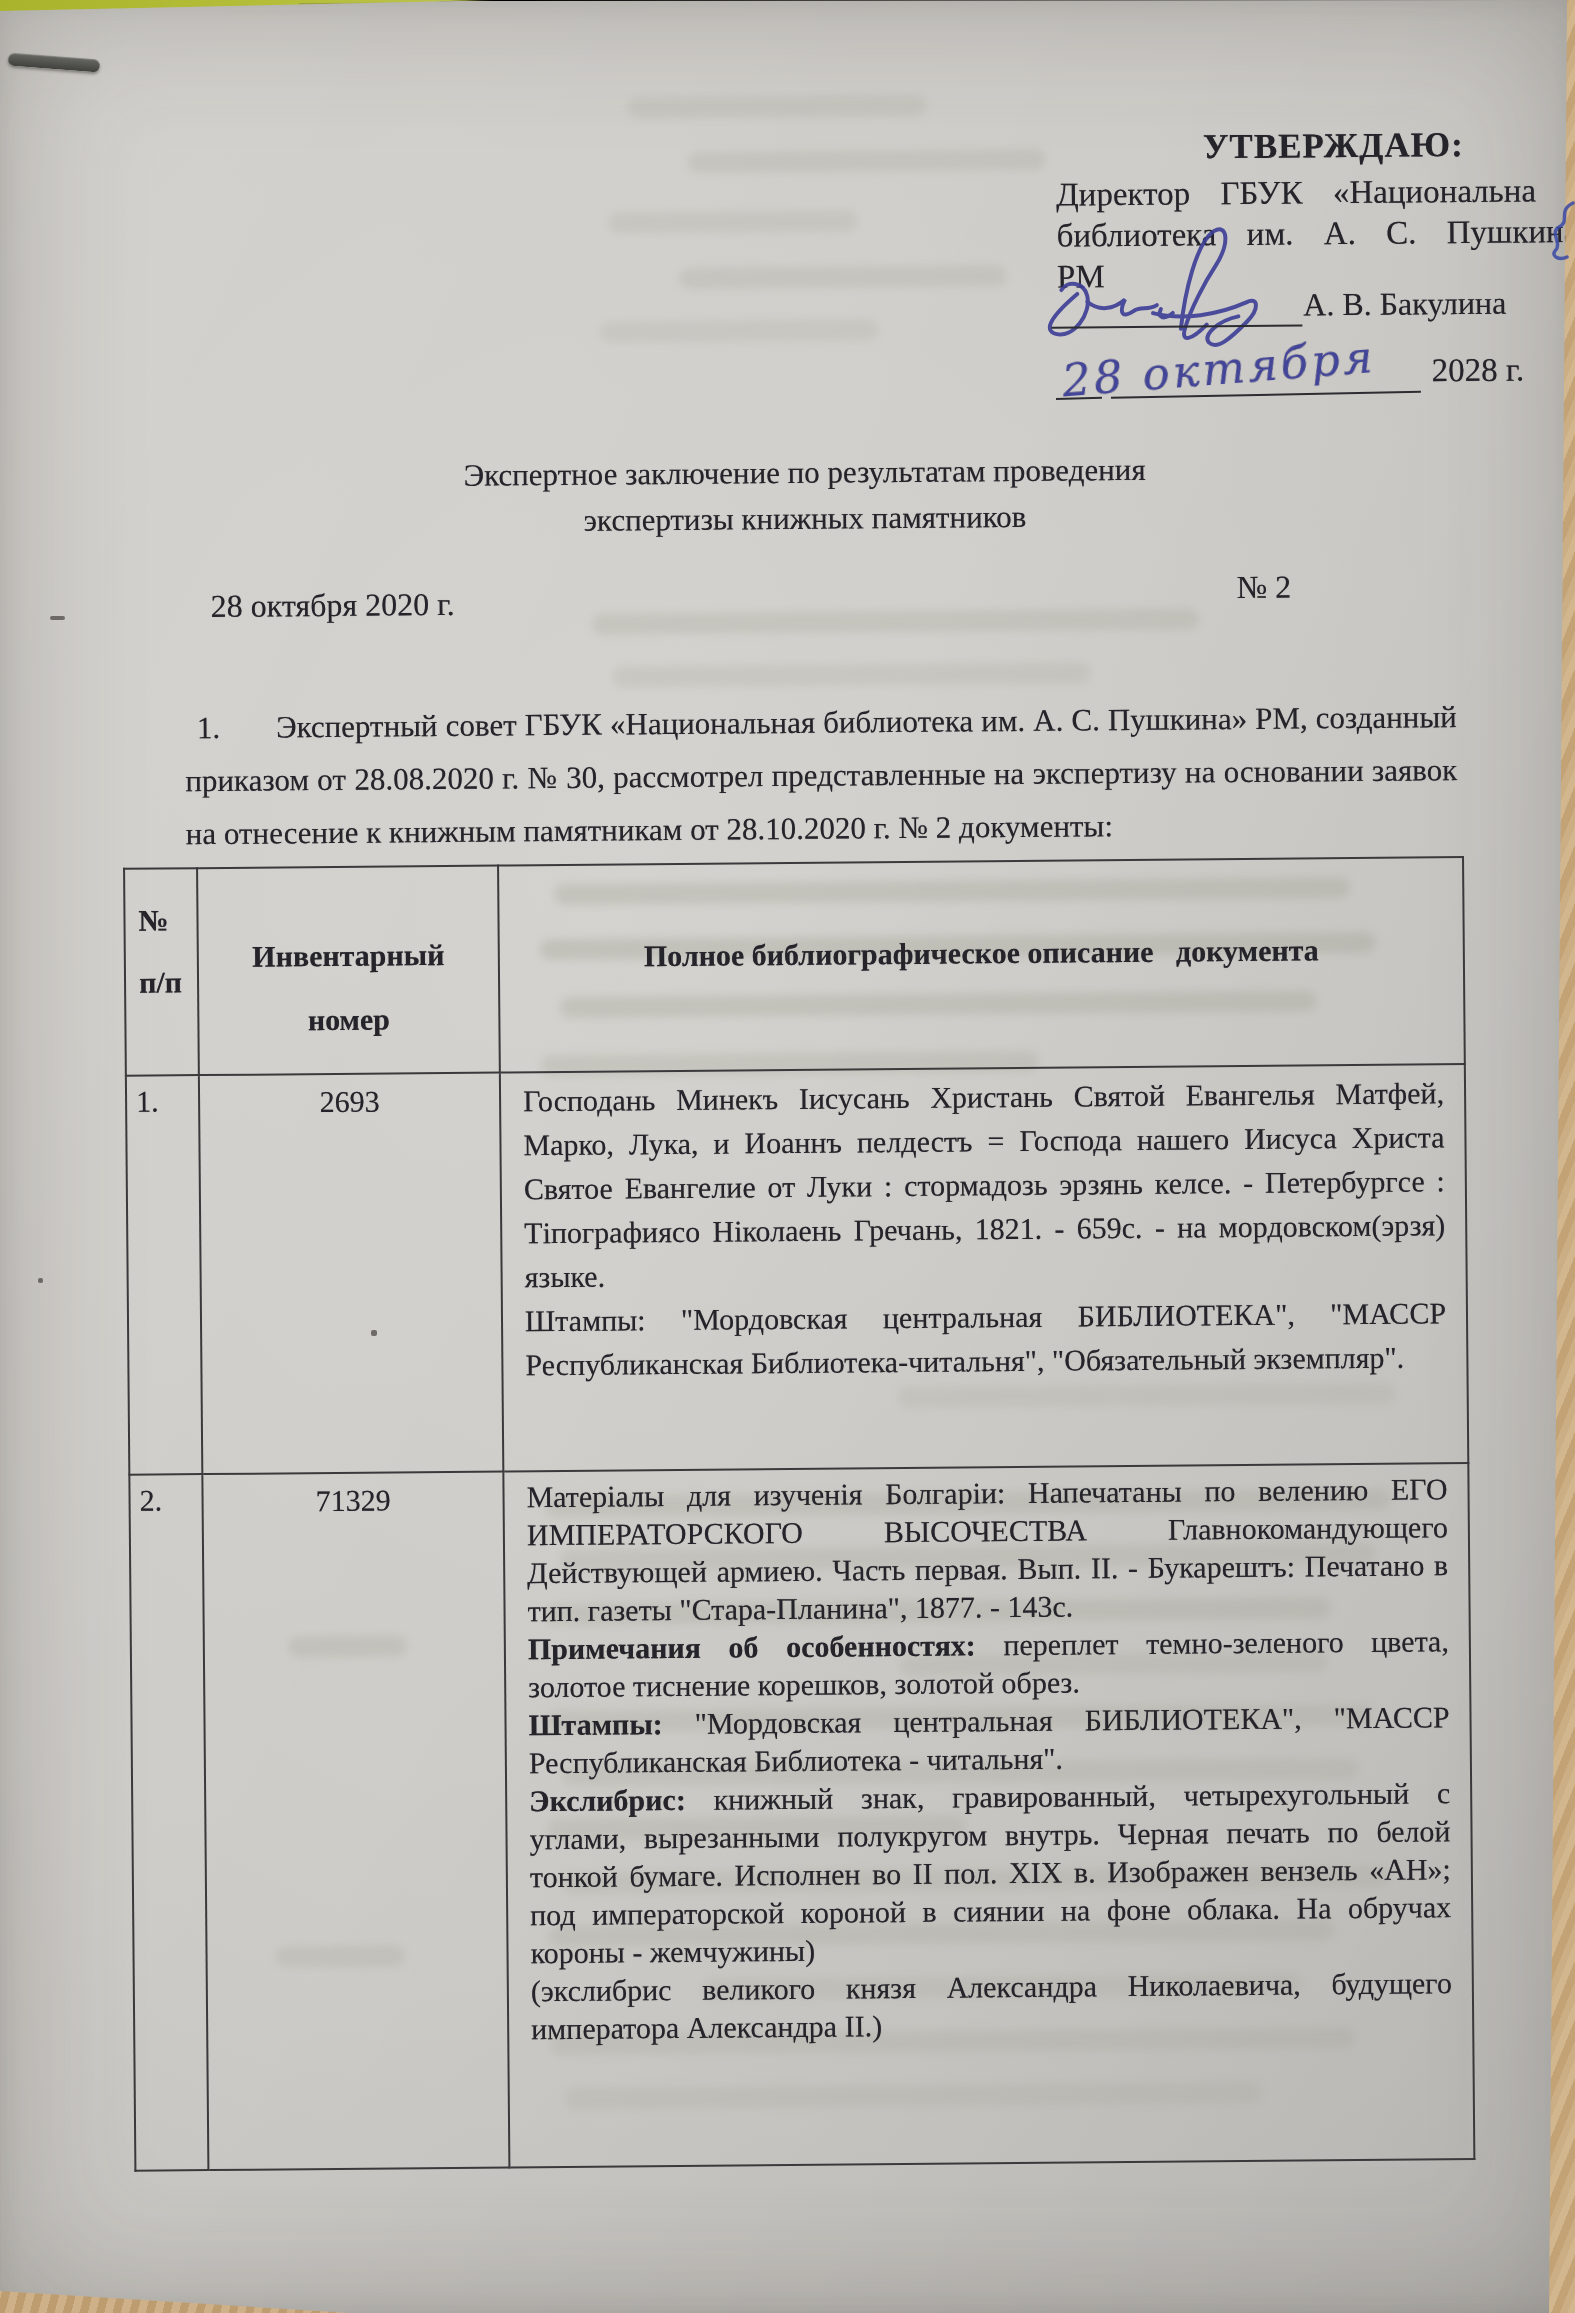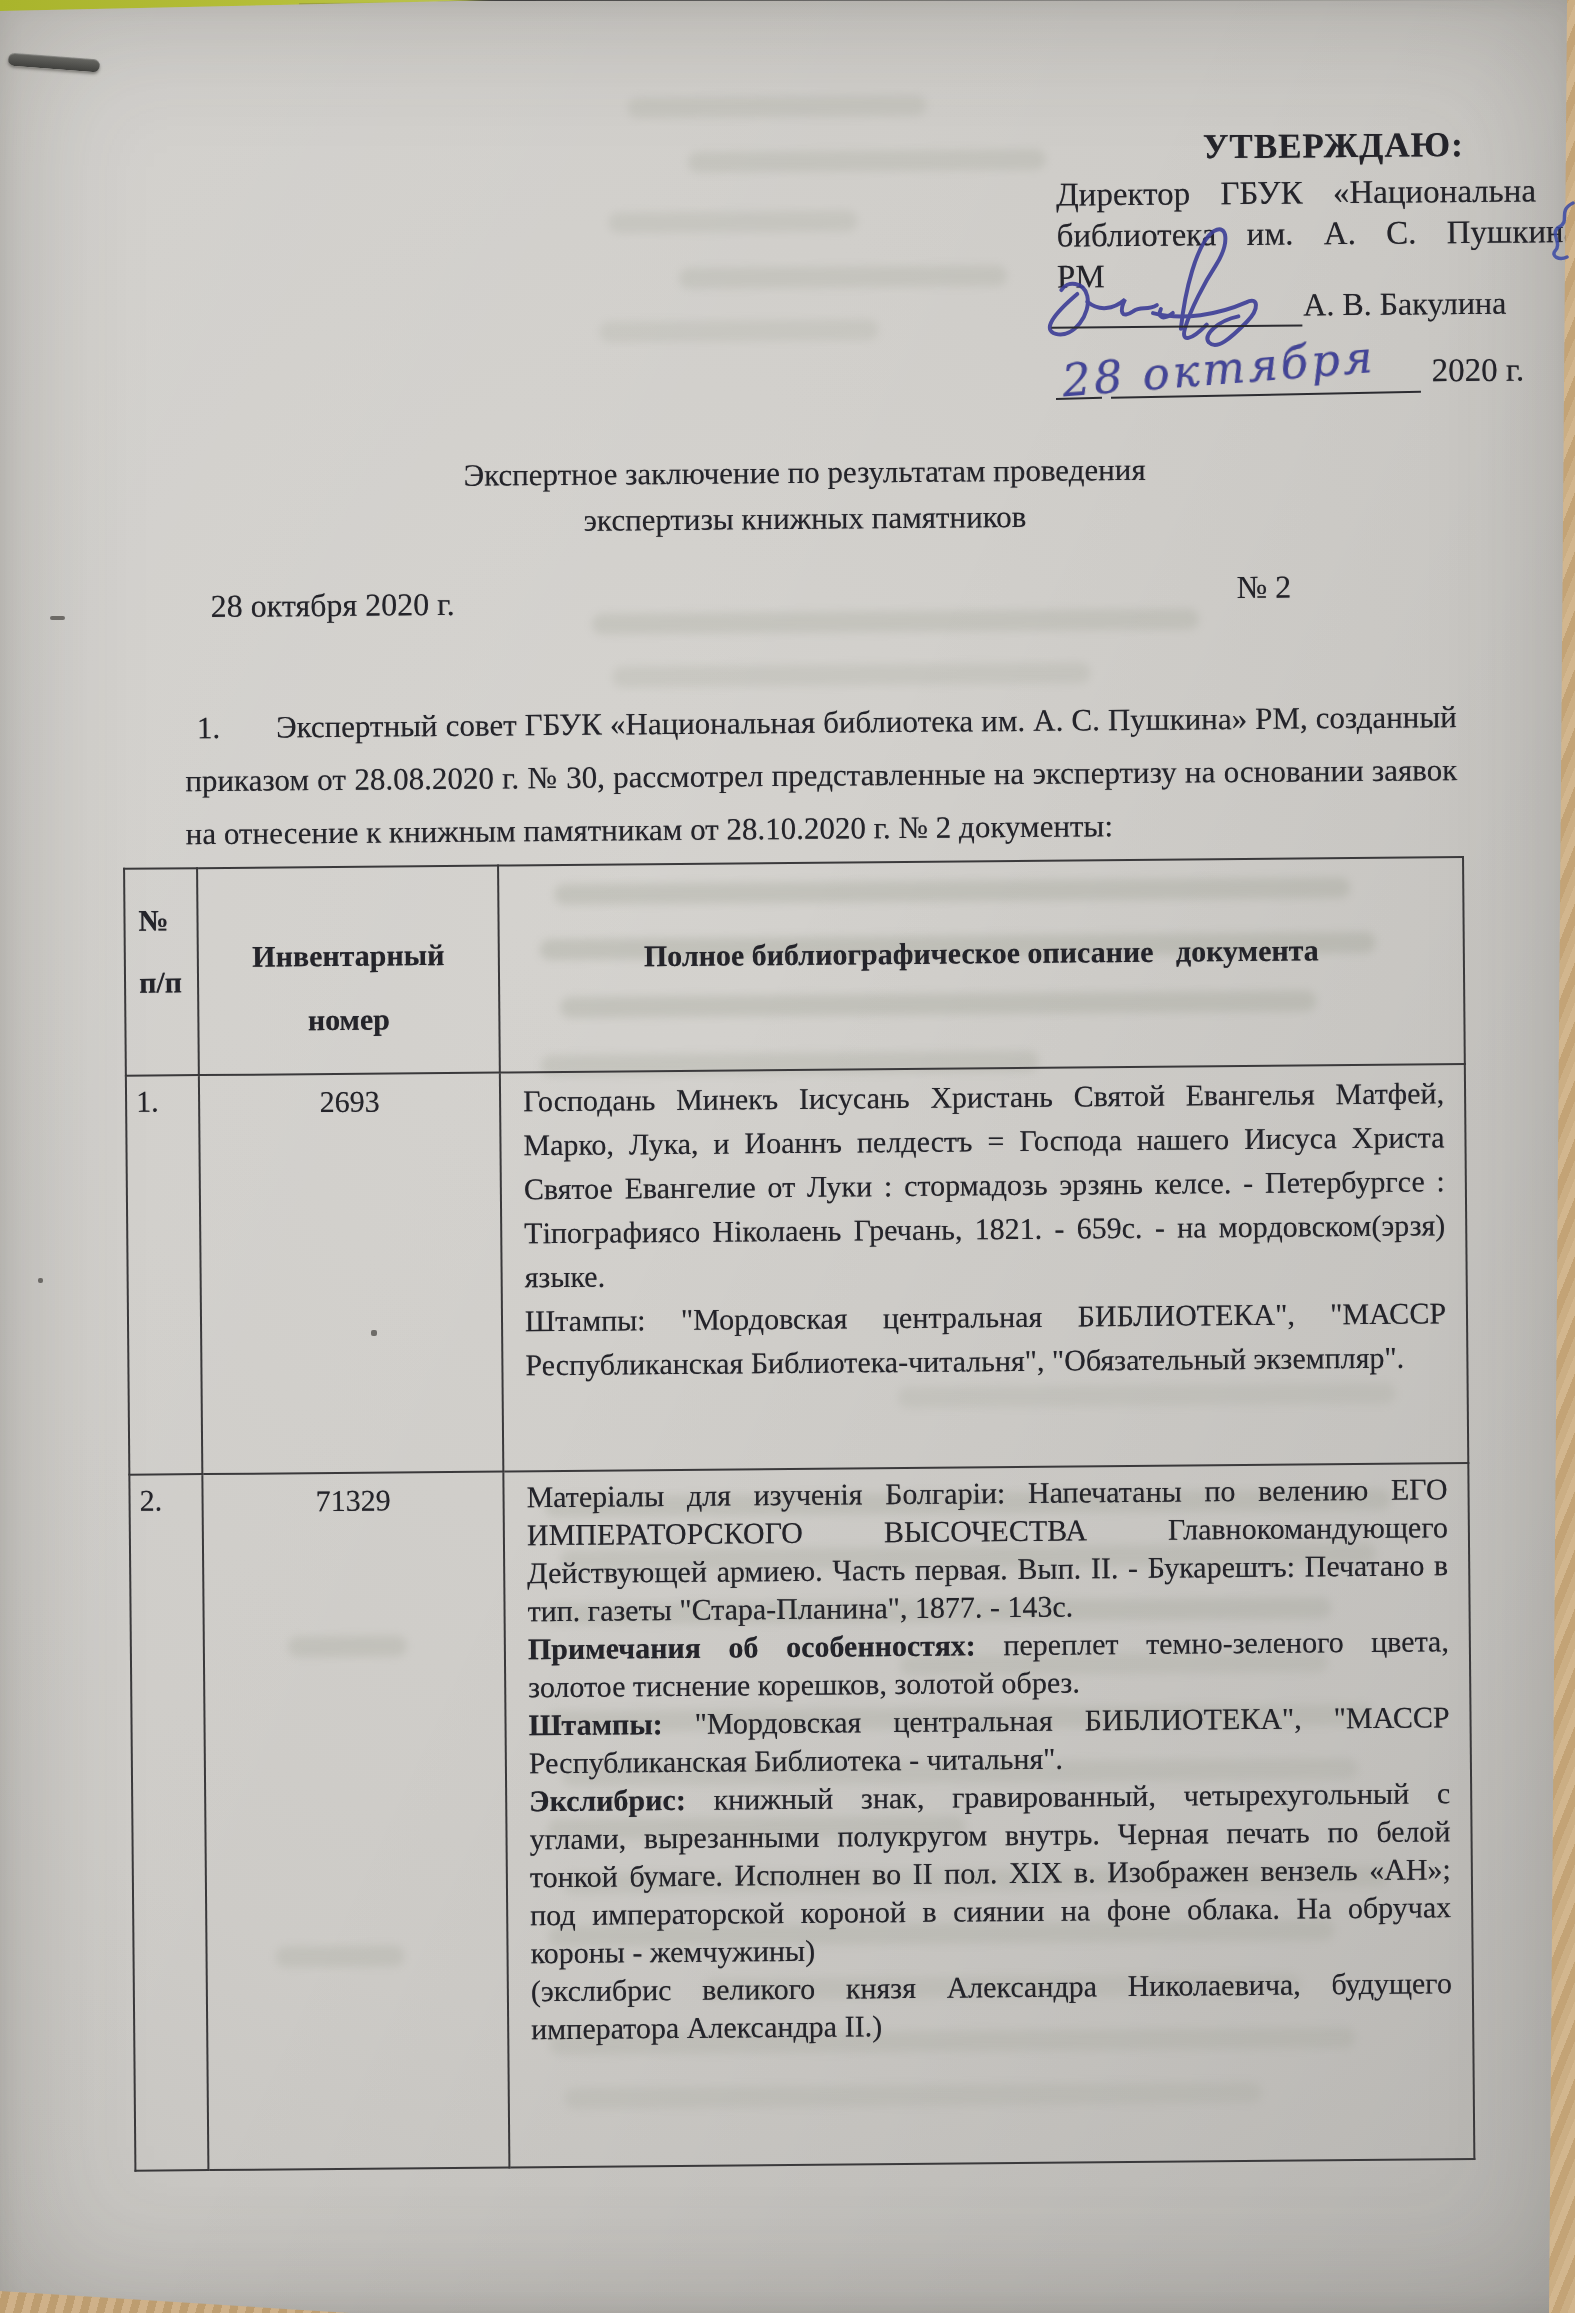--- a/index.html
+++ b/index.html
@@ -1,18 +1,18 @@
 <!DOCTYPE html>
 <html><head>
 <meta charset="utf-8">
 <style>
   html,body{margin:0;padding:0;background:#8a7a5e;}
   .photo{
     position:relative;width:1575px;height:2313px;overflow:hidden;
-    background:#404040;
+    background:#000000;
     font-family:"Liberation Serif","DejaVu Serif",serif;
   }
   .wood-right{position:absolute;right:0;top:0;width:46px;height:100%;
     background:repeating-linear-gradient(112deg,#d2b68e 0 7px,#c3a376 7px 15px,#cbae84 15px 22px);}
   .wood-bottom-left{position:absolute;left:0;bottom:0;width:378px;height:44px;
     background:repeating-linear-gradient(105deg,#cfb189 0 8px,#bd9d70 8px 16px);
     clip-path:polygon(0 18%,100% 100%,0 100%);}
   .folder-green{position:absolute;left:0;top:0;width:498px;height:16px;
     background:linear-gradient(90deg,#a9b42c,#b6bf3a 60%,#b9c14e 90%,rgba(185,193,78,0));
     clip-path:polygon(0 0,100% 0,0 100%);}
@@ -147,21 +147,21 @@
           <path d="M148,112 C152,76 164,26 182,14 C196,6 198,26 184,48 C172,66 158,92 152,112 C148,126 158,124 174,108"></path>
           <path d="M120,96 C150,104 186,98 214,86 C226,80 228,92 214,106 C198,122 184,134 176,126 C170,118 186,104 206,100"></path>
         </g>
       </svg>
       <div class="sig-line"></div>
       <div class="signed-name">А. В. Бакулина</div>
 
       <div class="hw-date hand">28 октября</div>
       <div class="date-line-a"></div>
       <div class="date-line-b"></div>
-      <div class="year-label">2020 г.</div>
+      <div class="year-label">2028 г.</div>
 
       <div class="doc-title">
         <div>Экспертное заключение по результатам проведения</div>
         <div>экспертизы книжных памятников</div>
       </div>
 
       <div class="meta-date">28 октября 2020 г.</div>
       <div class="meta-number">№ 2</div>
 
       <p class="intro"><span class="intro-num">1.</span><span class="intro-tab"></span><span>Экспертный совет  ГБУК «Национальная библиотека им. А. С. Пушкина» РМ, созданный приказом от 28.08.2020 г. № 30, рассмотрел представленные на экспертизу на основании заявок на отнесение к книжным памятникам от 28.10.2020 г. № 2 документы:</span></p>

